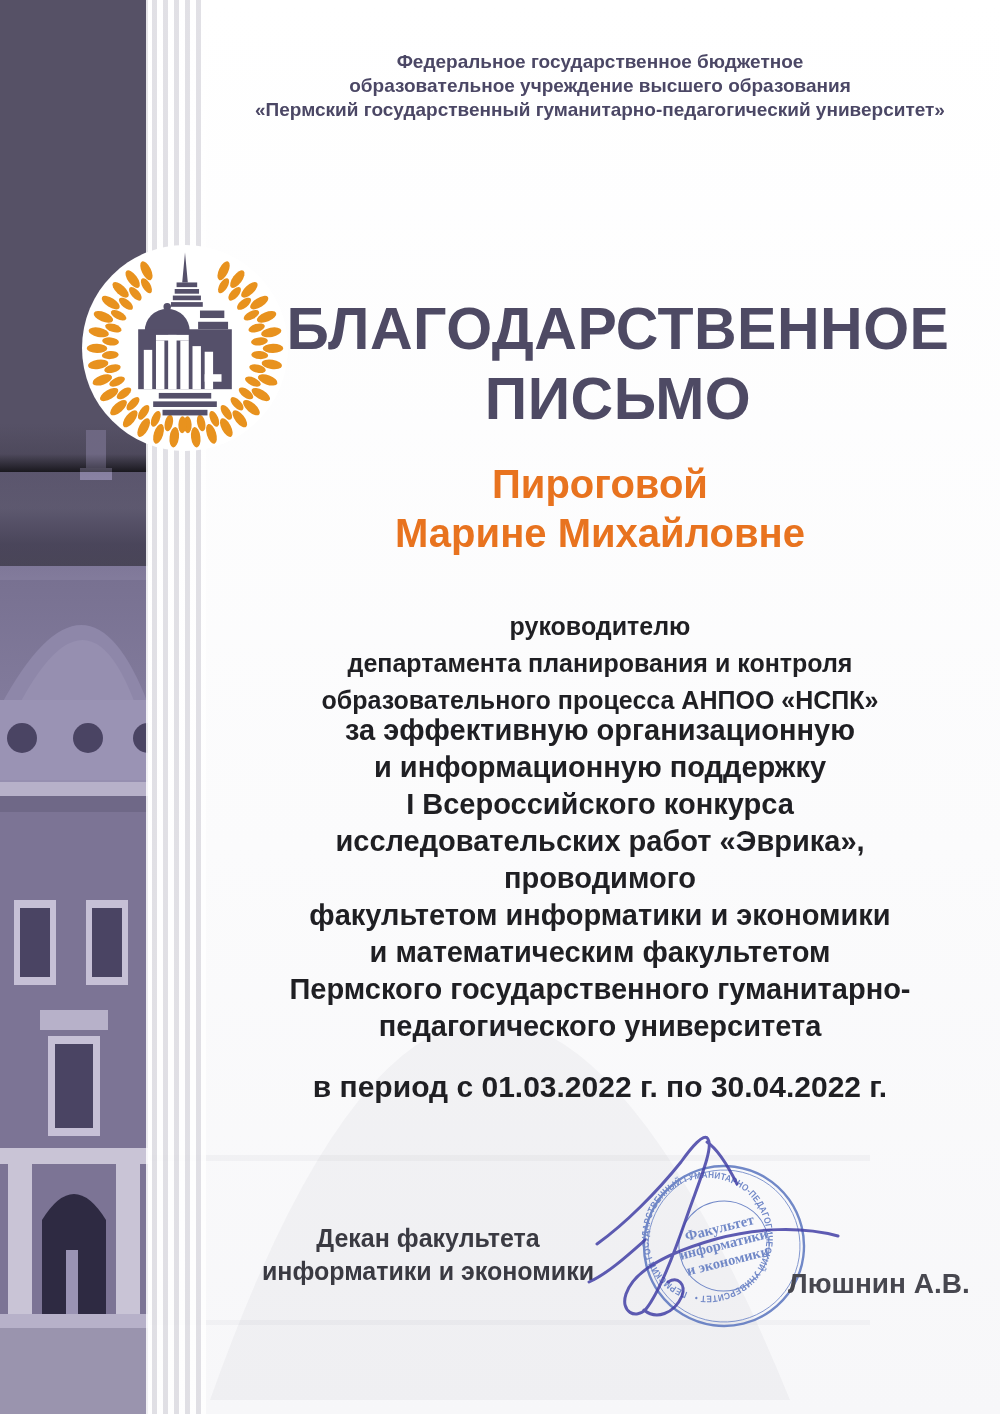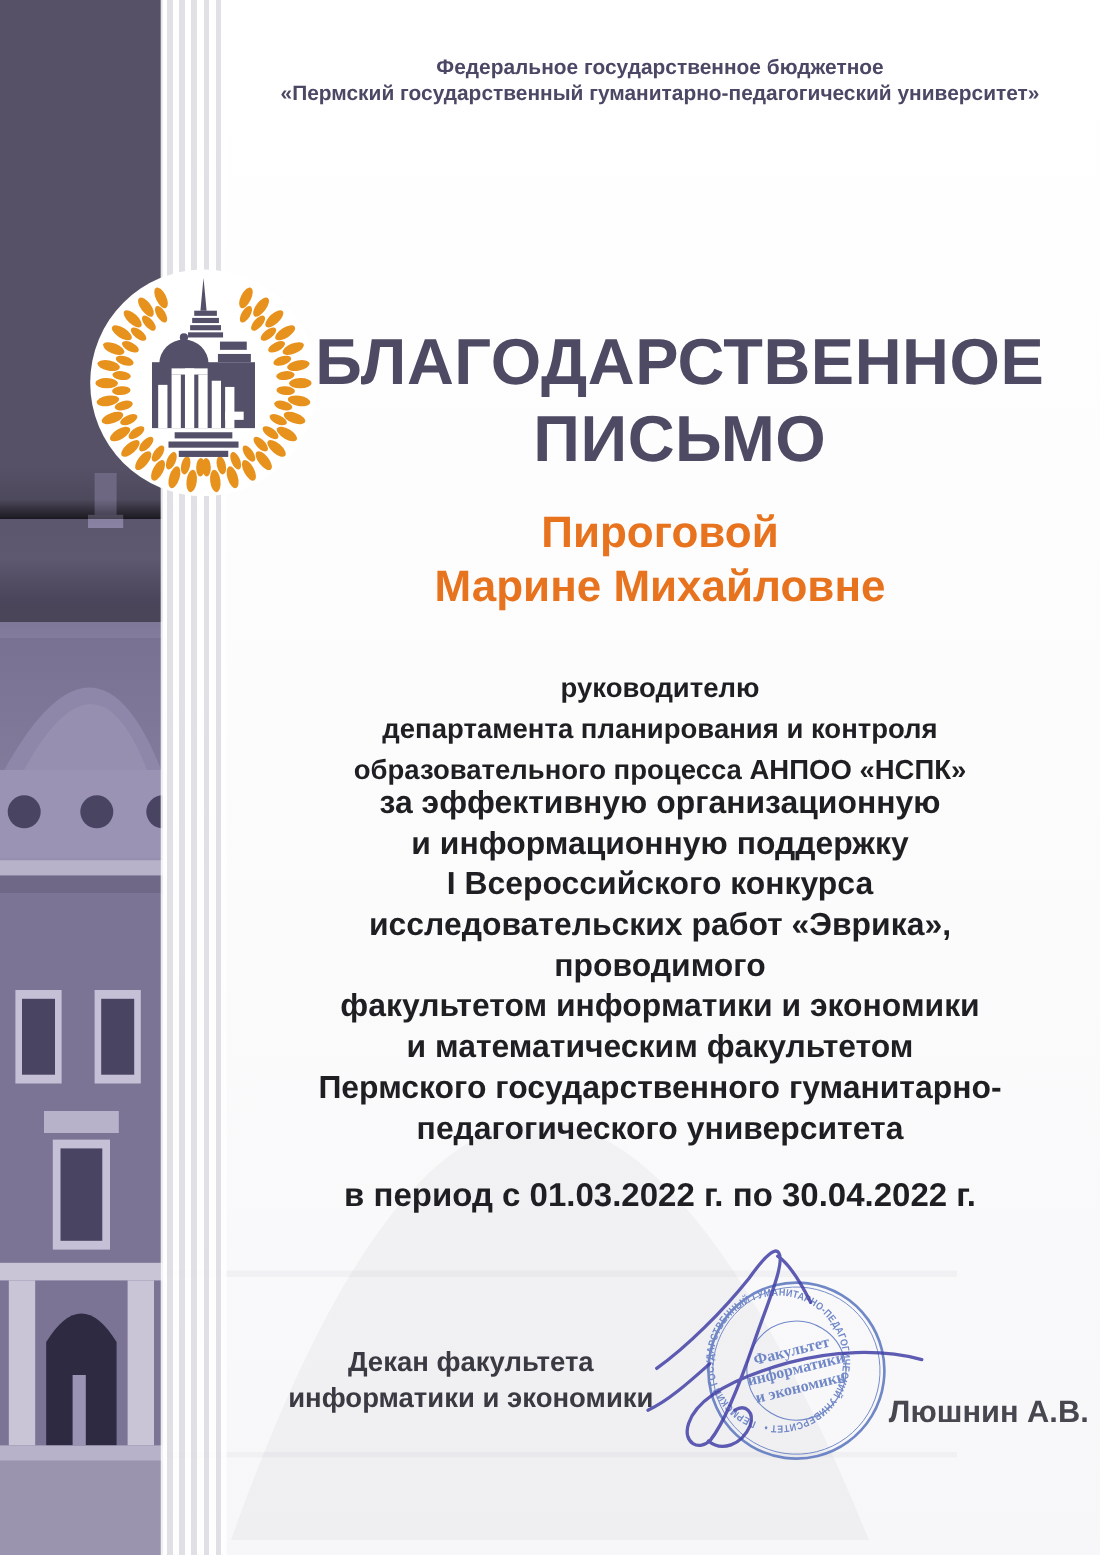--- a/index.html
+++ b/index.html
@@ -30,21 +30,21 @@
   .institution{top:50px;font-size:19px;line-height:24px;color:#4B4765;}
   .title{top:276px;font-size:59px;line-height:70px;color:#4E4A64;letter-spacing:.5px;margin:18px;}
   .recipient{top:460px;font-size:40px;line-height:49px;color:#E8731F;}
   .position{top:608px;font-size:25px;line-height:37px;color:#1F1F23;}
   .bodytext{top:712px;font-size:29px;line-height:37px;color:#1F1F23;}
   .period{top:1070px;font-size:30px;color:#1F1F23;}
   .dean{
     position:absolute;left:258px;top:1222px;width:340px;text-align:center;z-index:4;
     font-size:25px;line-height:33px;color:#3A3A42;
   }
-  .signer-name{position:absolute;left:808px;top:1268px;font-size:28px;color:#47474F;z-index:4;}
+  .signer-name{position:absolute;left:788px;top:1268px;font-size:28px;color:#47474F;z-index:4;}
   
   .stamp{position:absolute;left:638px;top:1160px;width:172px;height:172px;z-index:4;
          transform:rotate(-14deg);opacity:.82;}
   .stamp svg{display:block;width:172px;height:172px;}
   .stamp-ring-text{font-family:"Liberation Sans",sans-serif;font-size:9.3px;font-weight:bold;letter-spacing:.3px;}
   .stamp-center{font-family:"Liberation Serif",serif;font-size:14.5px;font-weight:bold;}
   .signature{position:absolute;left:585px;top:1122px;width:270px;height:218px;z-index:5;}
 </style>
 </head>
 <body>
@@ -194,20 +194,21 @@
         <rect x="118" y="108" width="9" height="46"></rect>
         <rect x="131" y="114" width="9" height="40"></rect>
         <rect x="79" y="96" width="35" height="6"></rect>
         <rect x="131" y="138" width="18" height="8"></rect>
       </g>
     </svg>
   </div>
 
   <header class="txt institution">
     <div>Федеральное государственное бюджетное</div>
+    <div>образовательное учреждение высшего образования</div>
     <div>«Пермский государственный гуманитарно-педагогический университет»</div>
   </header>
 
   <h1 class="txt title">
     <div>БЛАГОДАРСТВЕННОЕ</div>
     <div>ПИСЬМО</div>
   </h1>
 
   <div class="txt recipient">
     <div>Пироговой</div>

